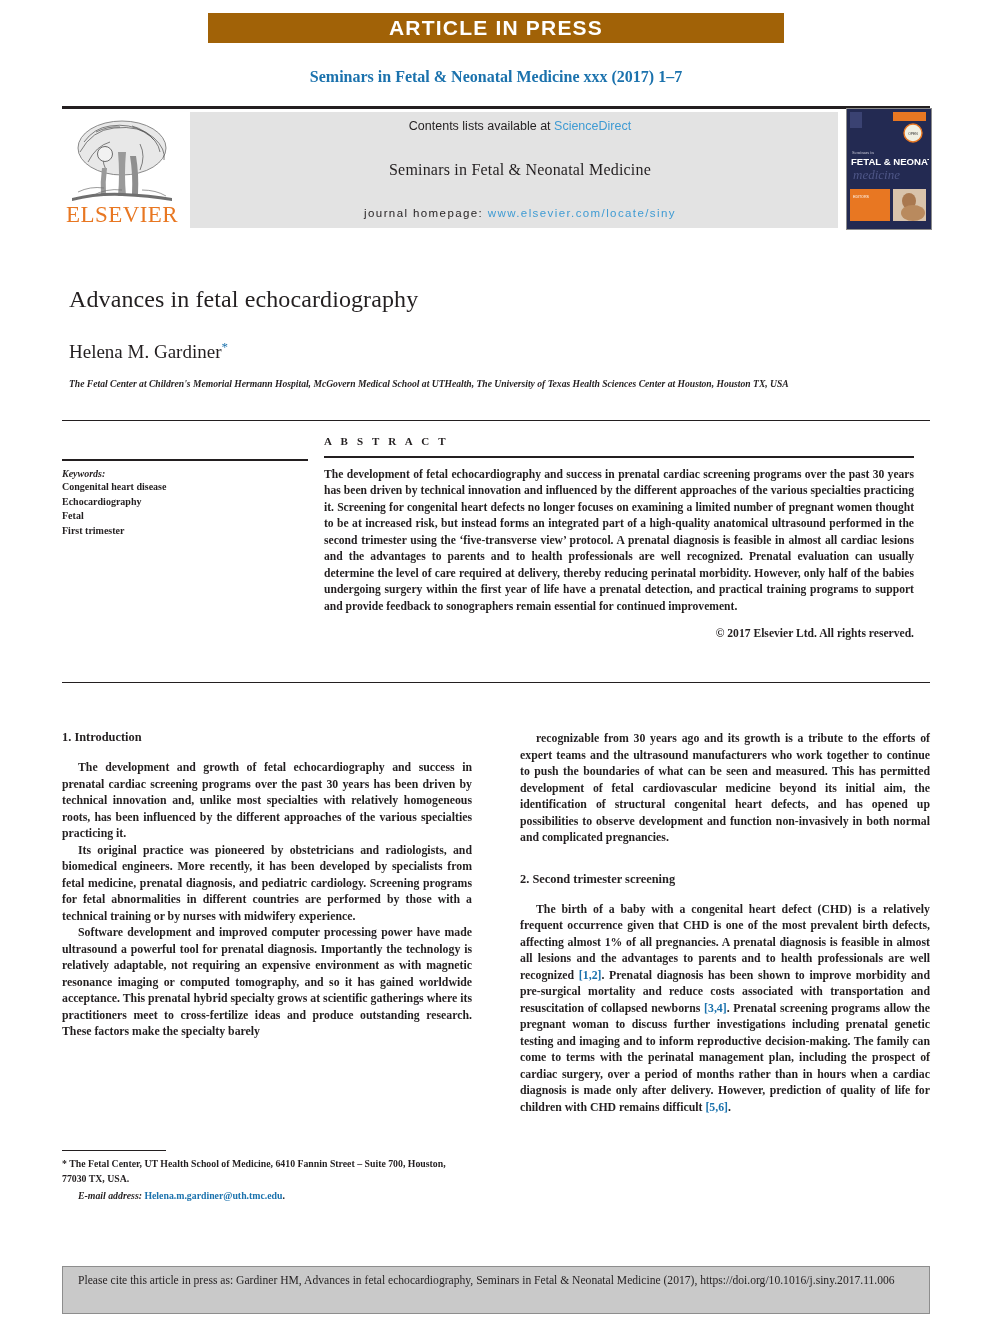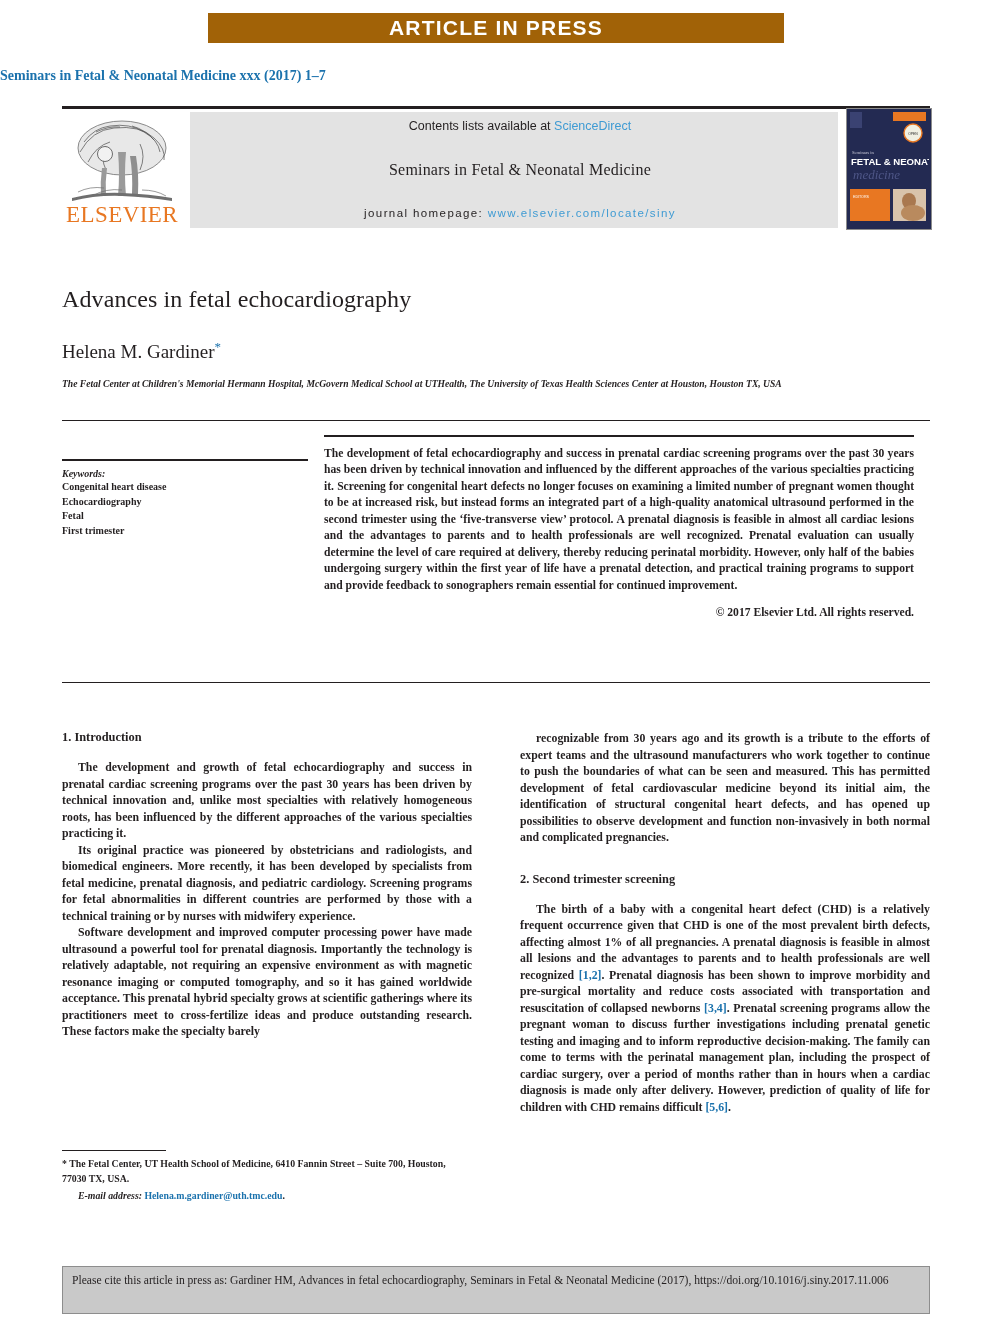--- a/index.html
+++ b/index.html
@@ -35,24 +35,24 @@
     letter-spacing: 1.2px;
     color: #ffffff;
   }
 
   
   .running-head {
     position: absolute;
     left: 0;
     top: 68px;
     width: 992px;
-    text-align: left;
+    text-align: center;
     font-family: "Liberation Serif", serif;
     font-weight: bold;
-    font-size: 14px;
+    font-size: 16px;
     color: #1b72ad;
   }
 
   
   .journal-header {
     position: absolute;
     left: 62px;
     top: 106px;
     width: 868px;
     height: 124px;
@@ -111,21 +111,21 @@
     left: 784px;
     top: 2px;
     width: 84px;
     height: 120px;
     border: 1px solid #8c8c8c;
     background: #232a52;
     overflow: hidden;
   }
 
   
-  .title-area { position: absolute; left: 62px; top: 286px; width: 868px; }
+  .title-area { position: absolute; left: 69px; top: 286px; width: 868px; }
   .art-title {
     font-size: 24px;
     color: #231f20;
     margin: 0 0 26px 0;
     font-weight: normal;
     letter-spacing: 0.1px;
   }
   .art-author {
     font-size: 19px;
     color: #231f20;
@@ -222,21 +222,21 @@
   
   .cite-box {
     position: absolute;
     left: 62px;
     top: 1266px;
     width: 868px;
     height: 48px;
     border: 1px solid #8d8d8d;
     background: #c9c9c9;
     box-sizing: border-box;
-    padding: 6px 9px;
+    padding: 6px 15px;
   }
   .cite-box p {
     margin: 0;
     font-size: 11.6px;
     line-height: 1.42;
     color: #231f20;
   }
 </style>
 </head>
 <body>
@@ -320,20 +320,21 @@
   <div class="abs-cols">
     <div class="abs-left">
       <div class="kw-rule"></div>
       <div class="kw-head">Keywords:</div>
       <div class="kw-item">Congenital heart disease</div>
       <div class="kw-item">Echocardiography</div>
       <div class="kw-item">Fetal</div>
       <div class="kw-item">First trimester</div>
     </div>
     <div class="abs-right">
+      <div class="abs-label">A B S T R A C T</div>
       <div class="abs-rule"></div>
       <div class="abs-text">The development of fetal echocardiography and success in prenatal cardiac screening programs over the past 30 years has been driven by technical innovation and influenced by the different approaches of the various specialties practicing it. Screening for congenital heart defects no longer focuses on examining a limited number of pregnant women thought to be at increased risk, but instead forms an integrated part of a high-quality anatomical ultrasound performed in the second trimester using the ‘five-transverse view’ protocol. A prenatal diagnosis is feasible in almost all cardiac lesions and the advantages to parents and to health professionals are well recognized. Prenatal evaluation can usually determine the level of care required at delivery, thereby reducing perinatal morbidity. However, only half of the babies undergoing surgery within the first year of life have a prenatal detection, and practical training programs to support and provide feedback to sonographers remain essential for continued improvement.</div>
       <div class="abs-copy">© 2017 Elsevier Ltd. All rights reserved.</div>
     </div>
   </div>
   <div class="abs-botrule"></div>
 </div>
 
 <div class="body-cols">
 

